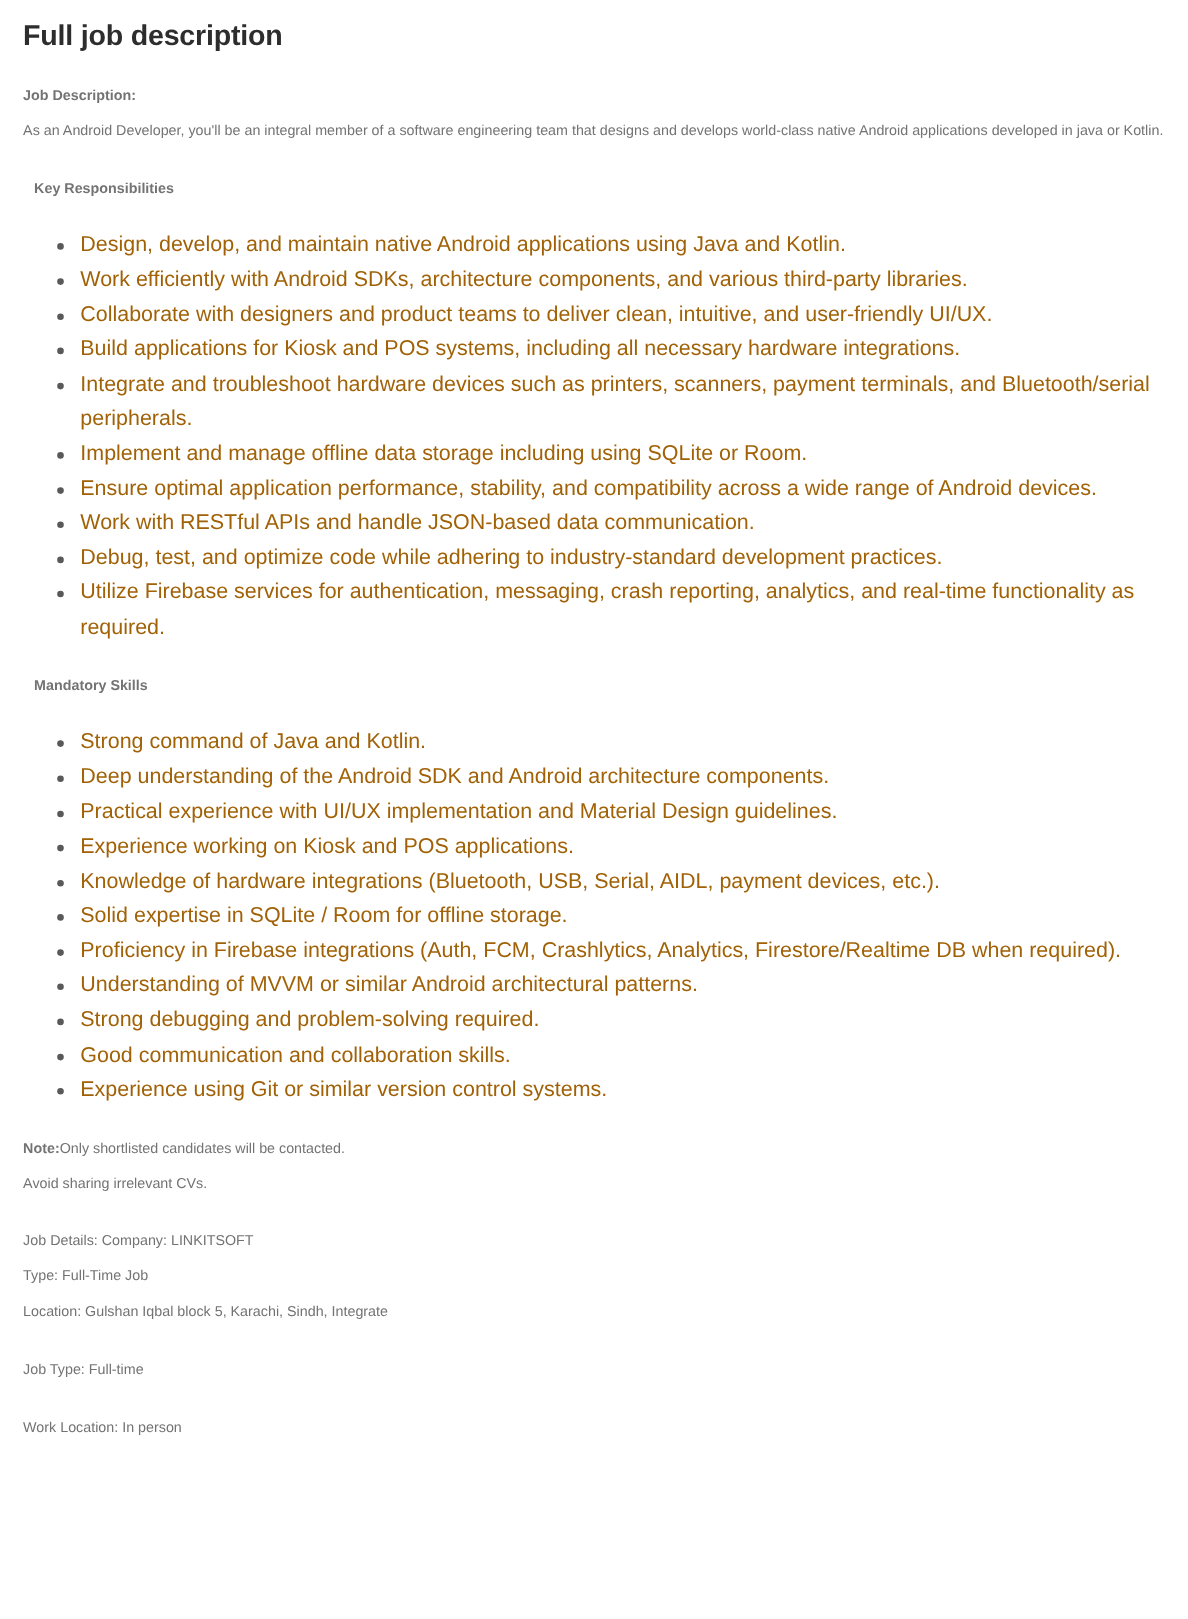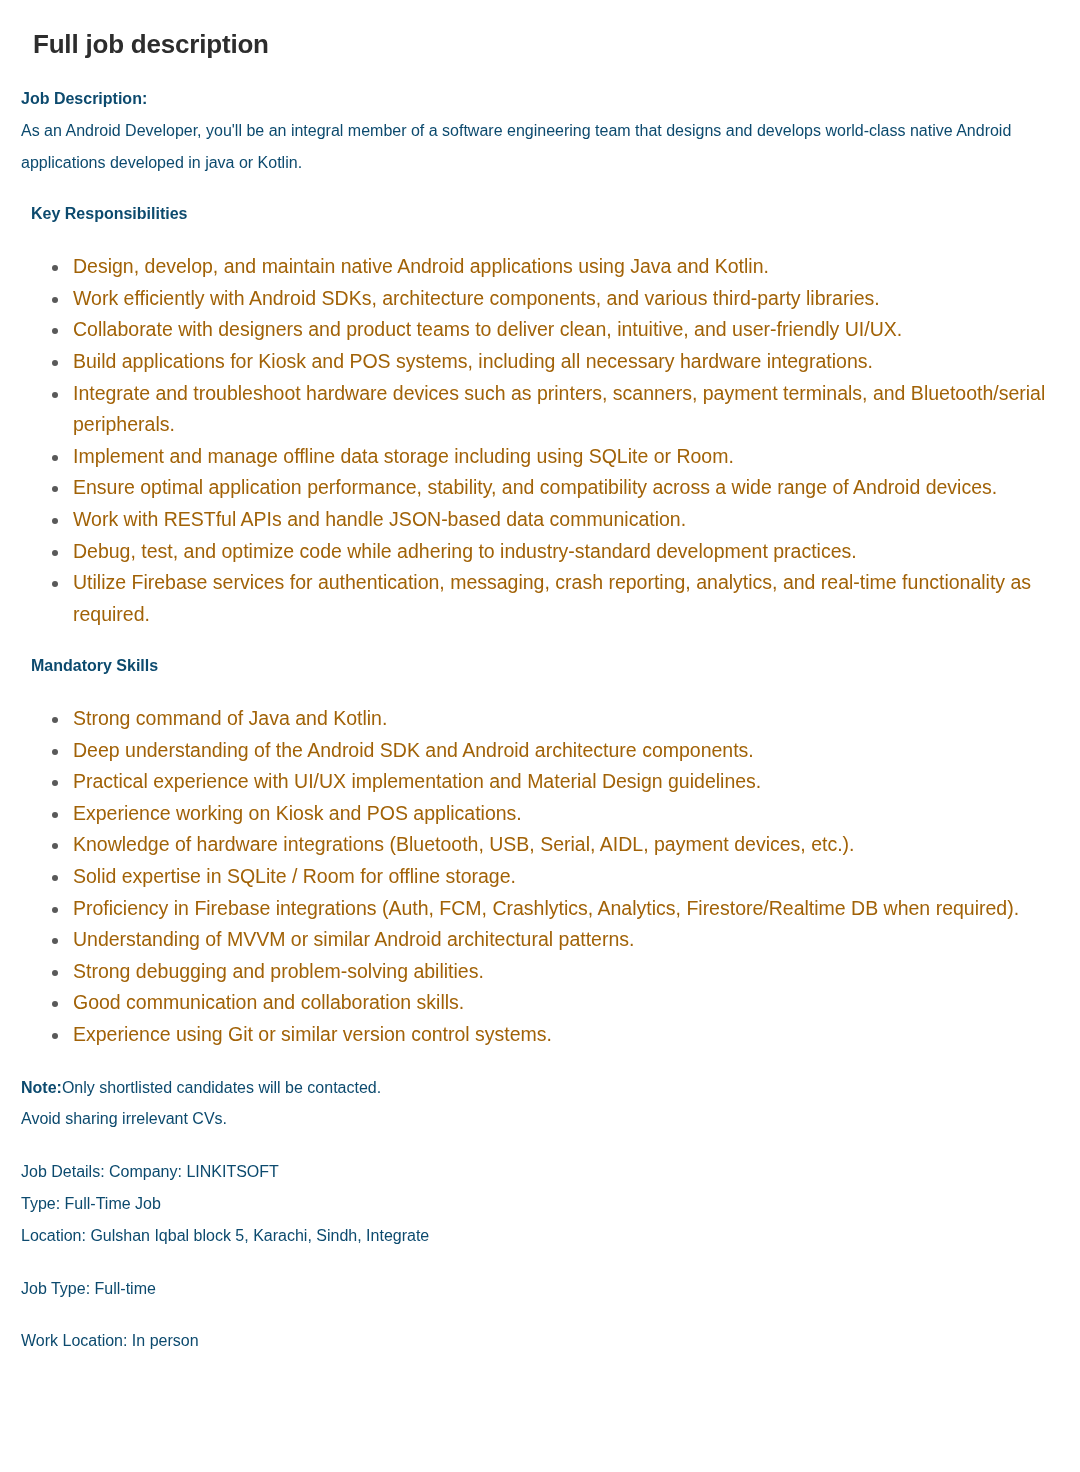--- a/index.html
+++ b/index.html
@@ -11,32 +11,32 @@
       width: 1080px;
       height: 1472px;
       overflow: hidden;
       font-family: "Liberation Sans", "DejaVu Sans", sans-serif;
       color: #595959;
     }
     .container {
       padding: 0 21px;
     }
     h2.title {
-      margin: 12px;
+      margin: 0;
       padding-top: 15px;
       font-size: 26px;
       line-height: 34px;
       font-weight: bold;
       color: #2d2d2d;
       letter-spacing: -0.2px;
     }
     .text {
-      font-size: 16px;
+      font-size: 13px;
       line-height: 31.8px;
-      color: #0c4a6e;
+      color: #737373;
     }
     .bold {
       font-weight: bold;
     }
     .block {
       margin: 0;
     }
     .jd-label {
       margin-top: 22px;
     }
@@ -96,21 +96,21 @@
   <div class="text block section-head bold">Mandatory Skills</div>
   <ul class="list">
       <li><span class="bullet"></span><span>Strong command of Java and Kotlin.</span></li>
       <li><span class="bullet"></span><span>Deep understanding of the Android SDK and Android architecture components.</span></li>
       <li><span class="bullet"></span><span>Practical experience with UI/UX implementation and Material Design guidelines.</span></li>
       <li><span class="bullet"></span><span>Experience working on Kiosk and POS applications.</span></li>
       <li><span class="bullet"></span><span>Knowledge of hardware integrations (Bluetooth, USB, Serial, AIDL, payment devices, etc.).</span></li>
       <li><span class="bullet"></span><span>Solid expertise in SQLite / Room for offline storage.</span></li>
       <li><span class="bullet"></span><span>Proficiency in Firebase integrations (Auth, FCM, Crashlytics, Analytics, Firestore/Realtime DB when required).</span></li>
       <li><span class="bullet"></span><span>Understanding of MVVM or similar Android architectural patterns.</span></li>
-      <li><span class="bullet"></span><span>Strong debugging and problem-solving abilities.</span></li>
+      <li><span class="bullet"></span><span>Strong debugging and problem-solving required.</span></li>
       <li><span class="bullet"></span><span>Good communication and collaboration skills.</span></li>
       <li><span class="bullet"></span><span>Experience using Git or similar version control systems.</span></li>
     </ul>
 
   <div class="text block para">
     <div><span class="bold">Note:</span><span>Only shortlisted candidates will be contacted.</span></div>
     <div>Avoid sharing irrelevant CVs.</div>
   </div>
 
   <div class="text block para">

